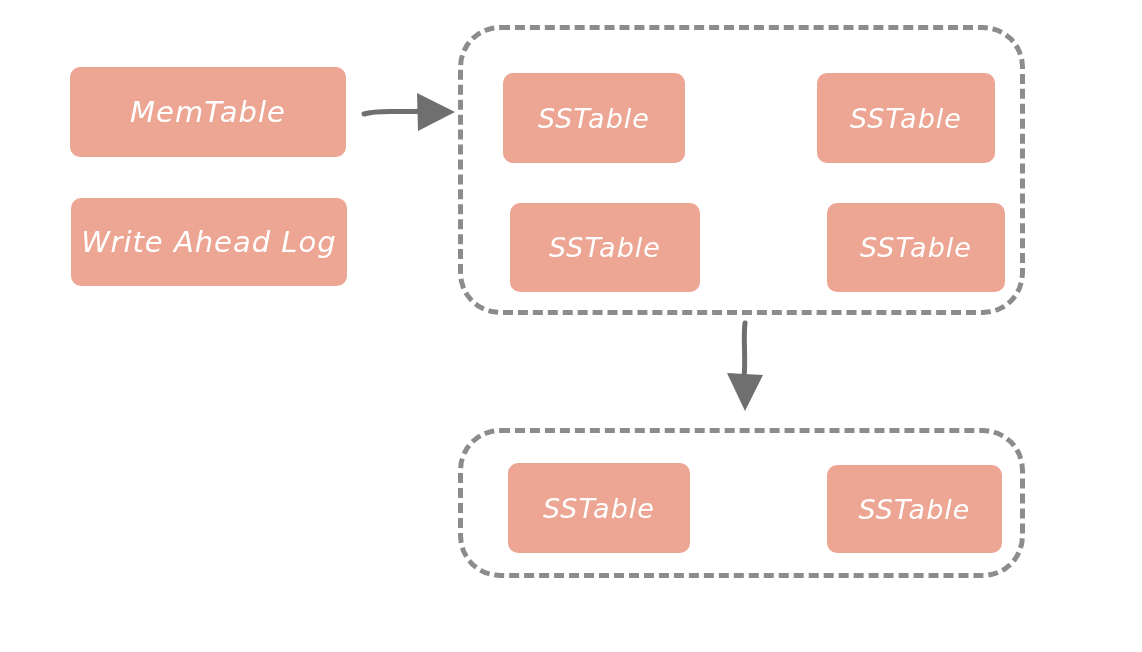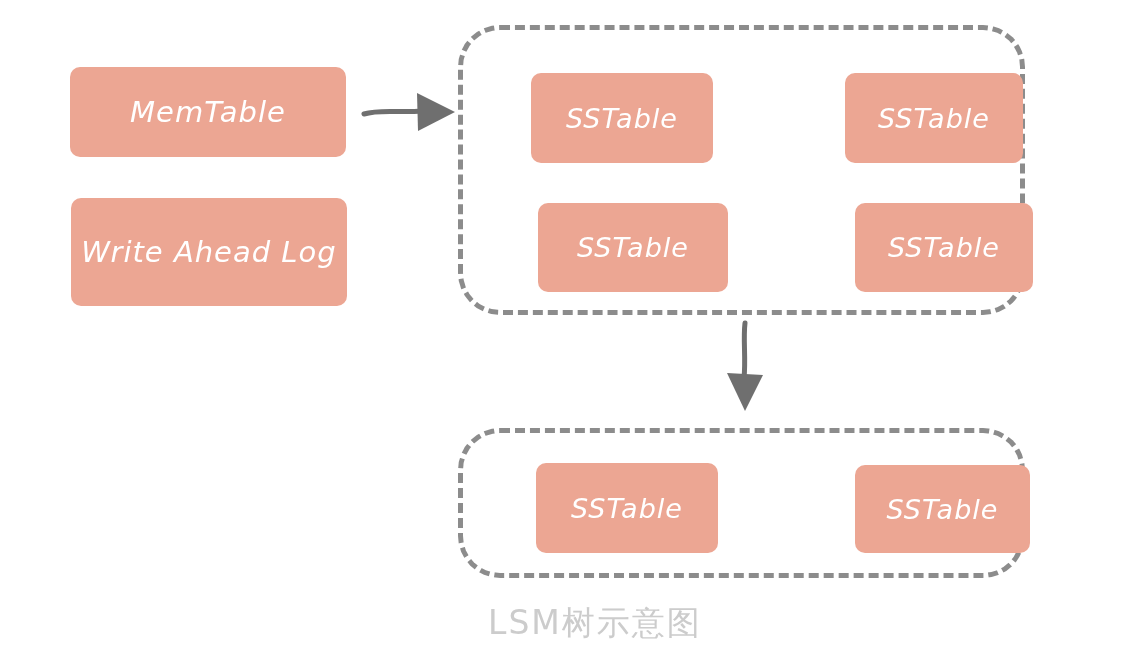--- a/index.html
+++ b/index.html
@@ -19,24 +19,24 @@
     color: #ffffff;
     display: flex;
     align-items: center;
     justify-content: center;
     font-style: italic;
     font-weight: 500;
     letter-spacing: 1px;
     text-align: center;
   }
   .left-node { font-size: 29px; }
-  .sstable   { font-size: 27px; margin-left: 28px; }
+  .sstable   { font-size: 27px; }
 
   .memtable { left: 70px;  top: 67px;  width: 276px; height: 90px; }
-  .wal      { left: 71px;  top: 198px; width: 276px; height: 108px; }
+  .wal      { left: 71px;  top: 198px; width: 276px; height: 88px; }
 
   .group {
     position: absolute;
     border: 5px dashed #8C8C8C;
     border-radius: 42px;
     background: transparent;
   }
   .group-l1 { left: 458px; top: 25px;  width: 567px; height: 290px; }
   .group-l2 { left: 458px; top: 428px; width: 567px; height: 150px; }
 
@@ -86,15 +86,14 @@
   <svg class="arrow arrow-down" viewBox="0 0 54 98" xmlns="http://www.w3.org/2000/svg">
     <path d="M27,5 C25,22 28,40 26,60" stroke="#6F6F6F" stroke-width="5" fill="none" stroke-linecap="round"></path>
     <polygon points="9,55 45,57 27,93" fill="#6F6F6F"></polygon>
   </svg>
 
   <div class="group group-l2">
     <div class="node sstable ss-b1">SSTable</div>
     <div class="node sstable ss-b2">SSTable</div>
   </div>
 
-  <div class="caption">LSM树示意图</div>
 
 </div>
 
 </body></html>

